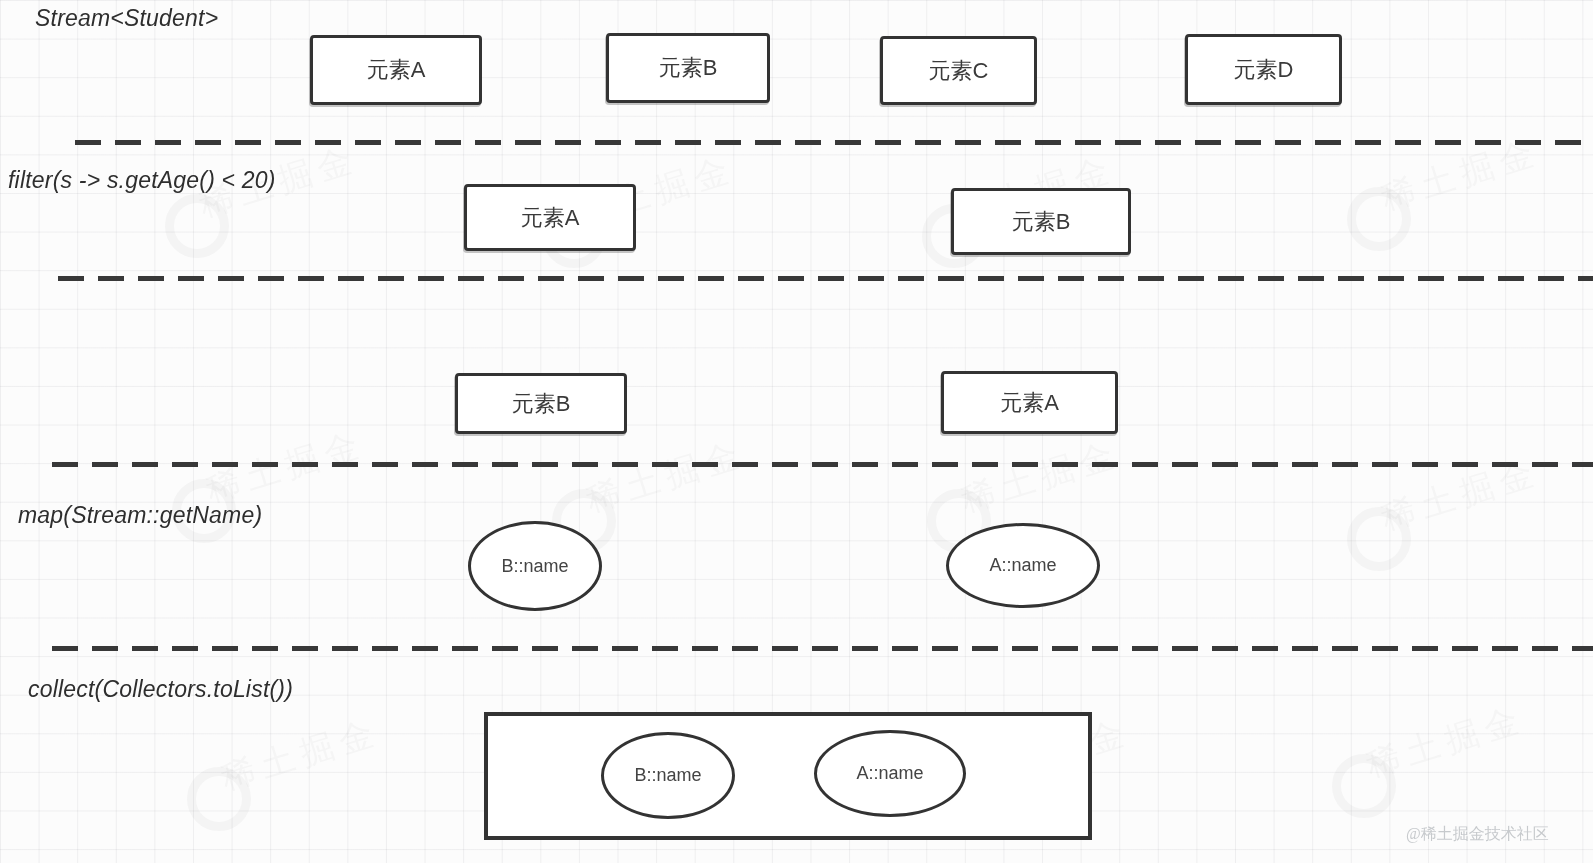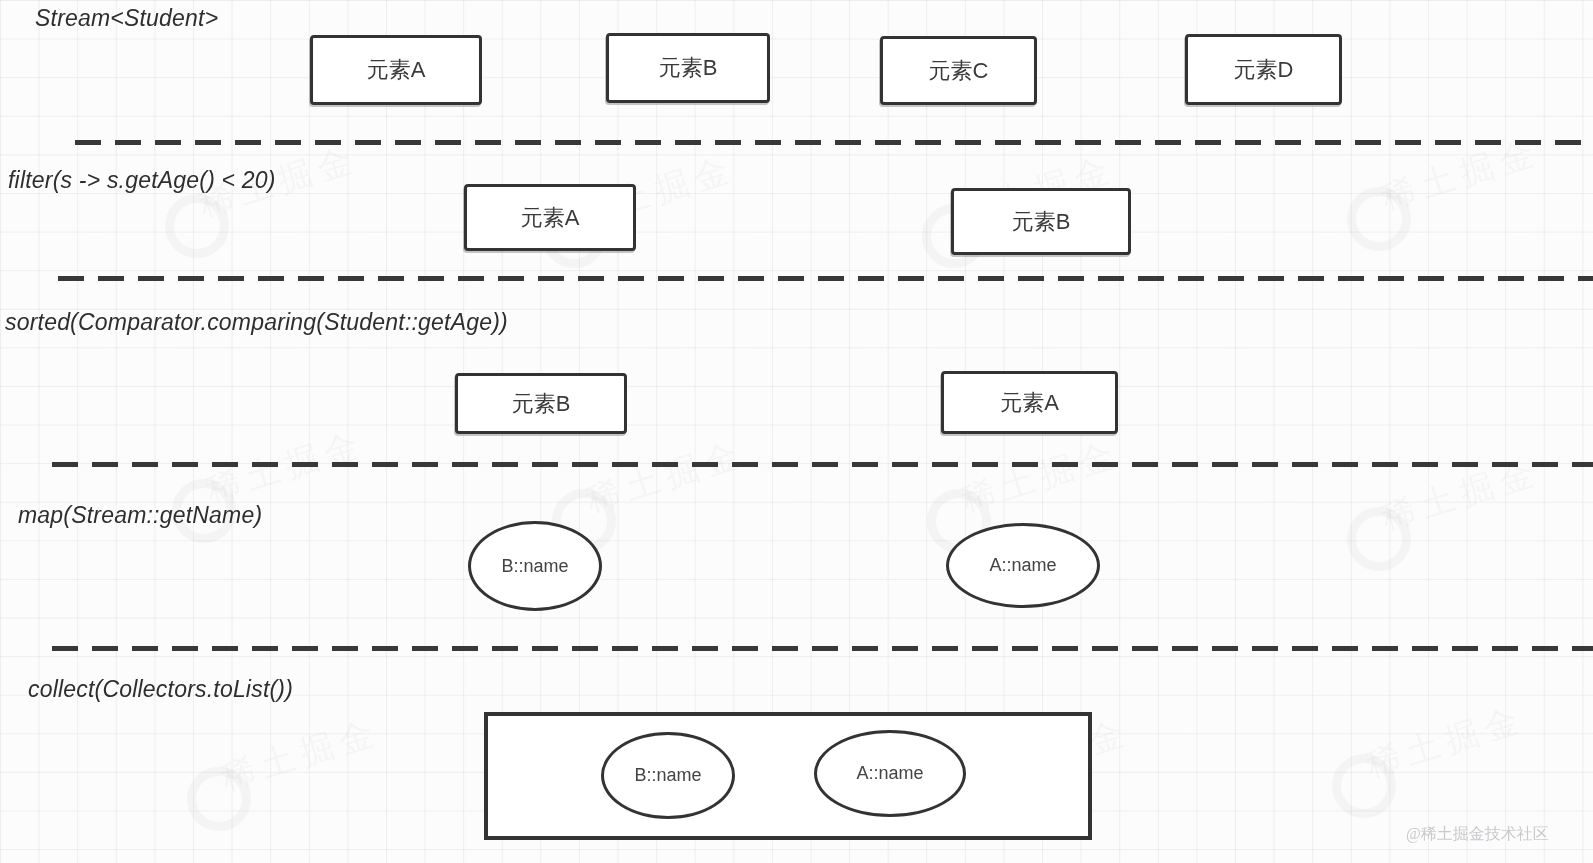--- a/index.html
+++ b/index.html
@@ -161,21 +161,20 @@
   <div class="el-box" style="left:1185px; top:34px; width:151px; height:65px;">元素D</div>
 
   <div class="sep" style="top:140px; left:75px;"></div>
 
   <div class="stage-label" style="left:8px; top:167px;">filter(s -&gt; s.getAge() &lt; 20)</div>
   <div class="el-box" style="left:464px; top:184px; width:166px; height:61px;">元素A</div>
   <div class="el-box" style="left:951px; top:188px; width:174px; height:61px;">元素B</div>
 
   <div class="sep" style="top:276px; left:58px;"></div>
 
-  <div class="stage-label" style="left:5px; top:309px;">sorted(Comparator.comparing(Student::getAge))</div>
   <div class="el-box" style="left:455px; top:373px; width:166px; height:55px;">元素B</div>
   <div class="el-box" style="left:941px; top:371px; width:171px; height:57px;">元素A</div>
 
   <div class="sep" style="top:462px; left:52px;"></div>
 
   <div class="stage-label" style="left:18px; top:502px;">map(Stream::getName)</div>
   <div class="el-ellipse" style="left:468px; top:521px; width:128px; height:84px;">B::name</div>
   <div class="el-ellipse" style="left:946px; top:523px; width:148px; height:79px;">A::name</div>
 
   <div class="sep" style="top:646px; left:52px;"></div>

